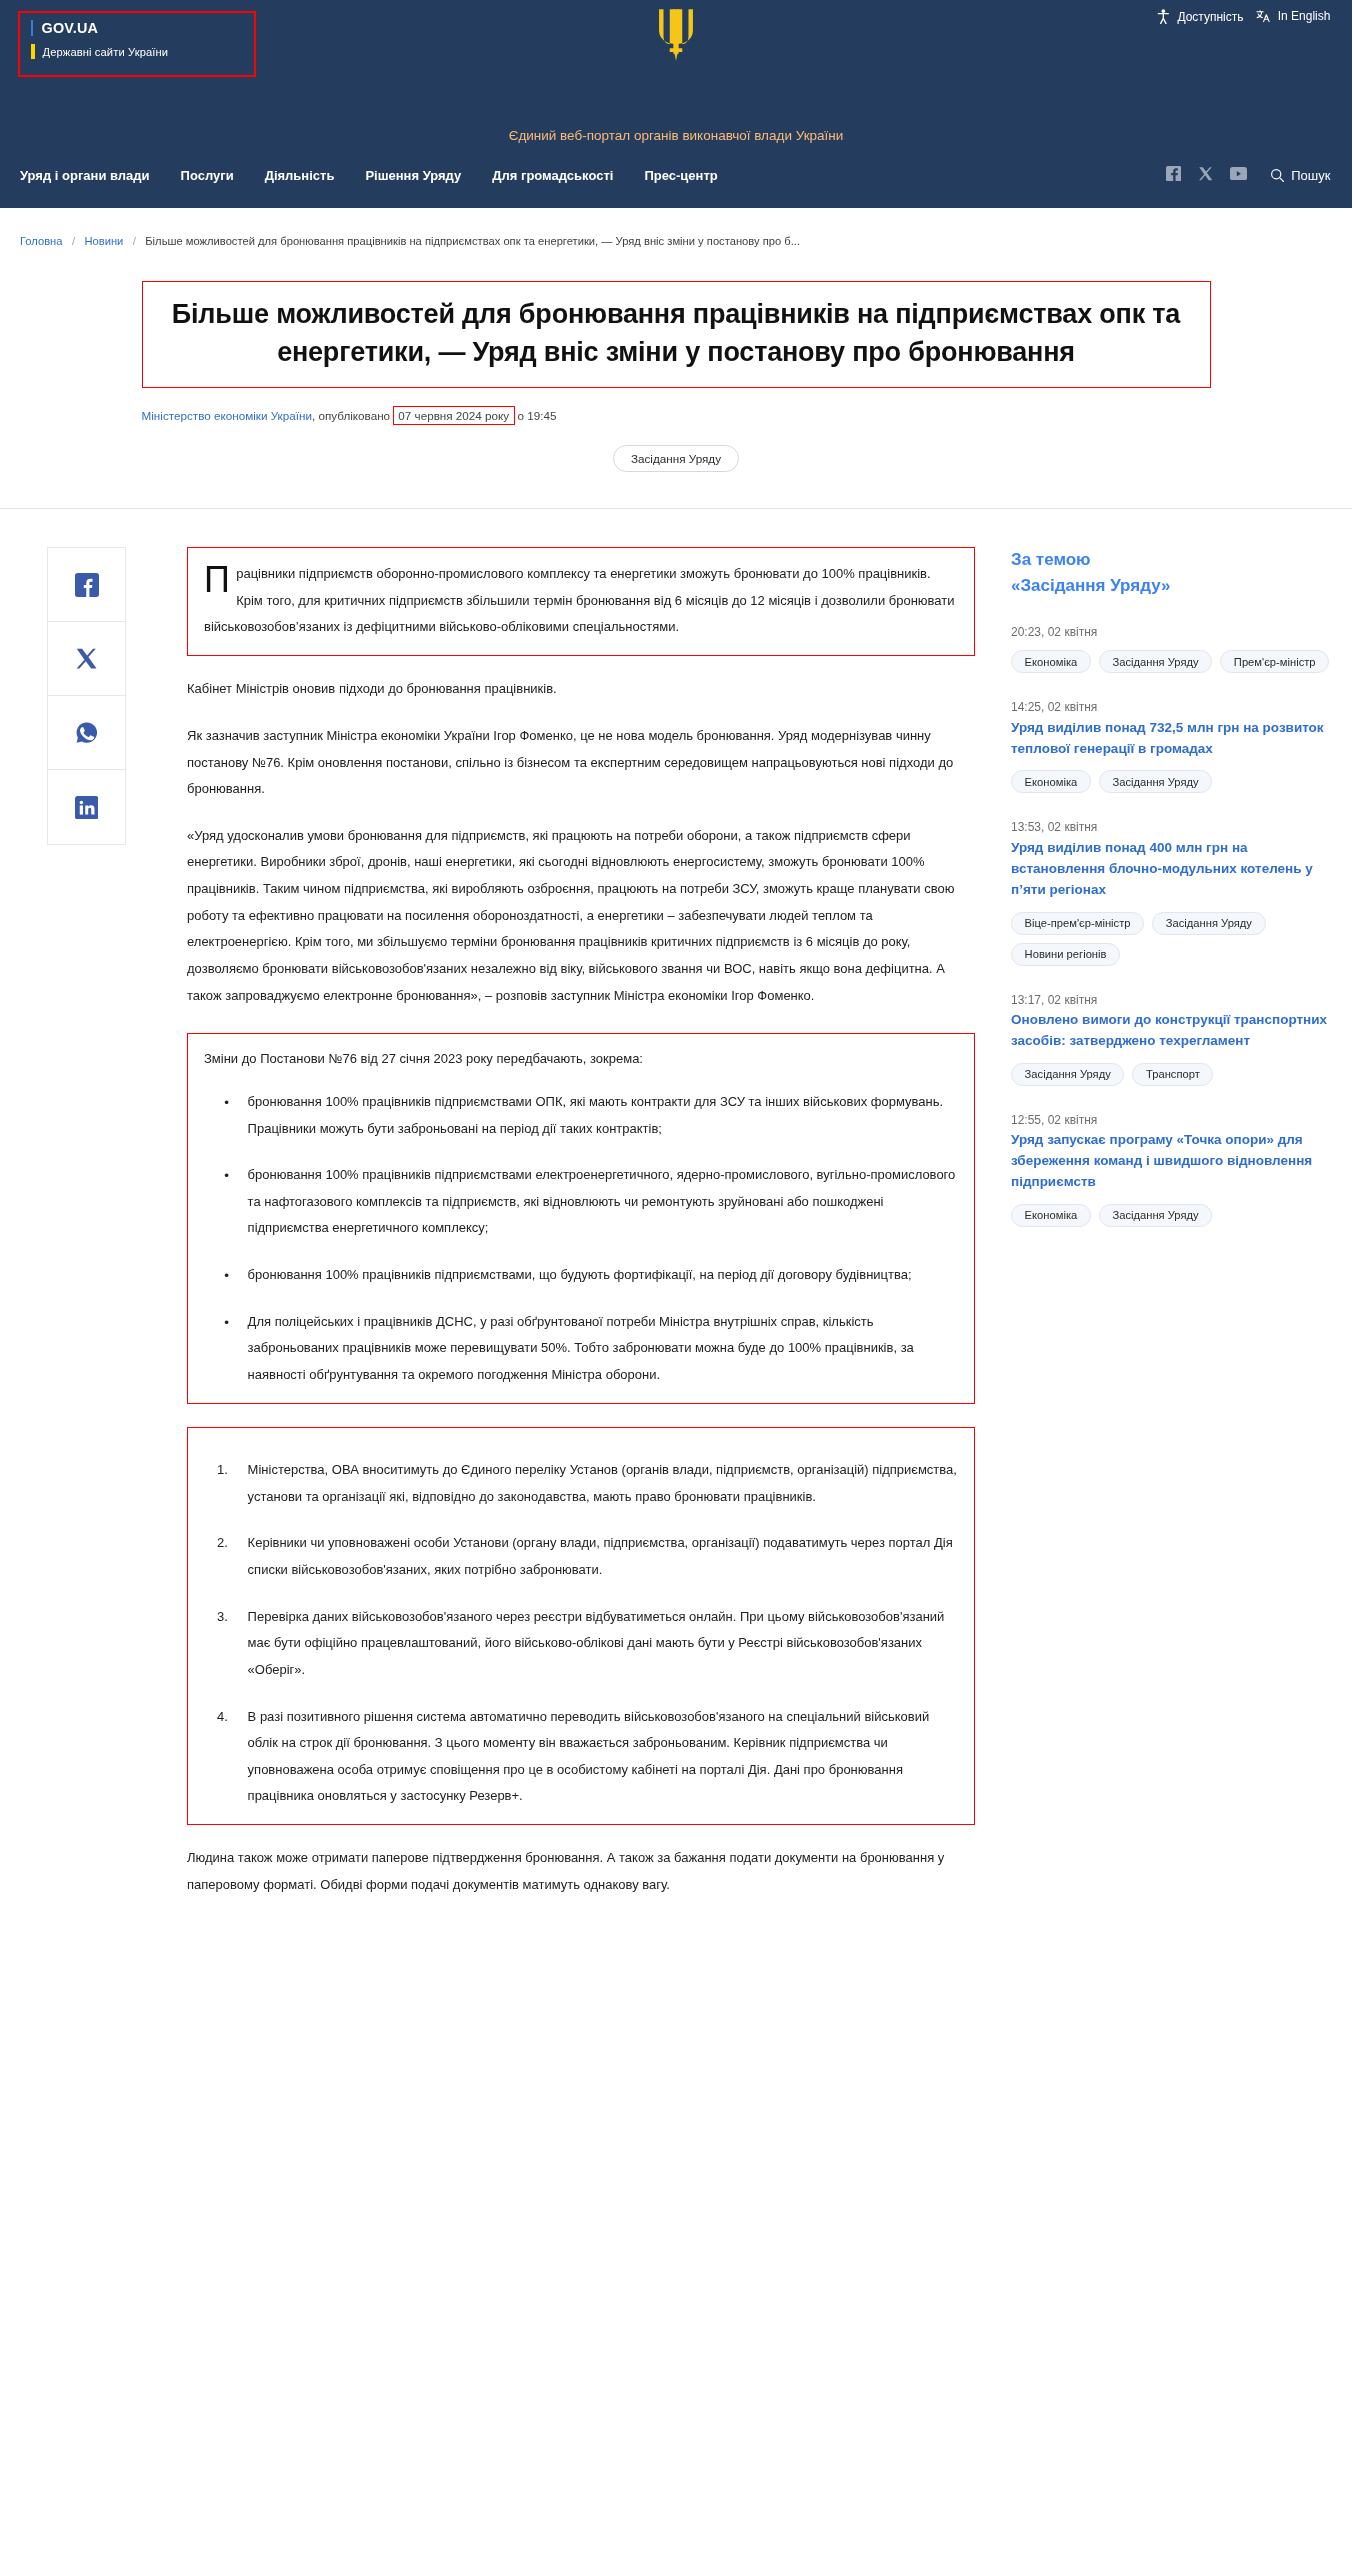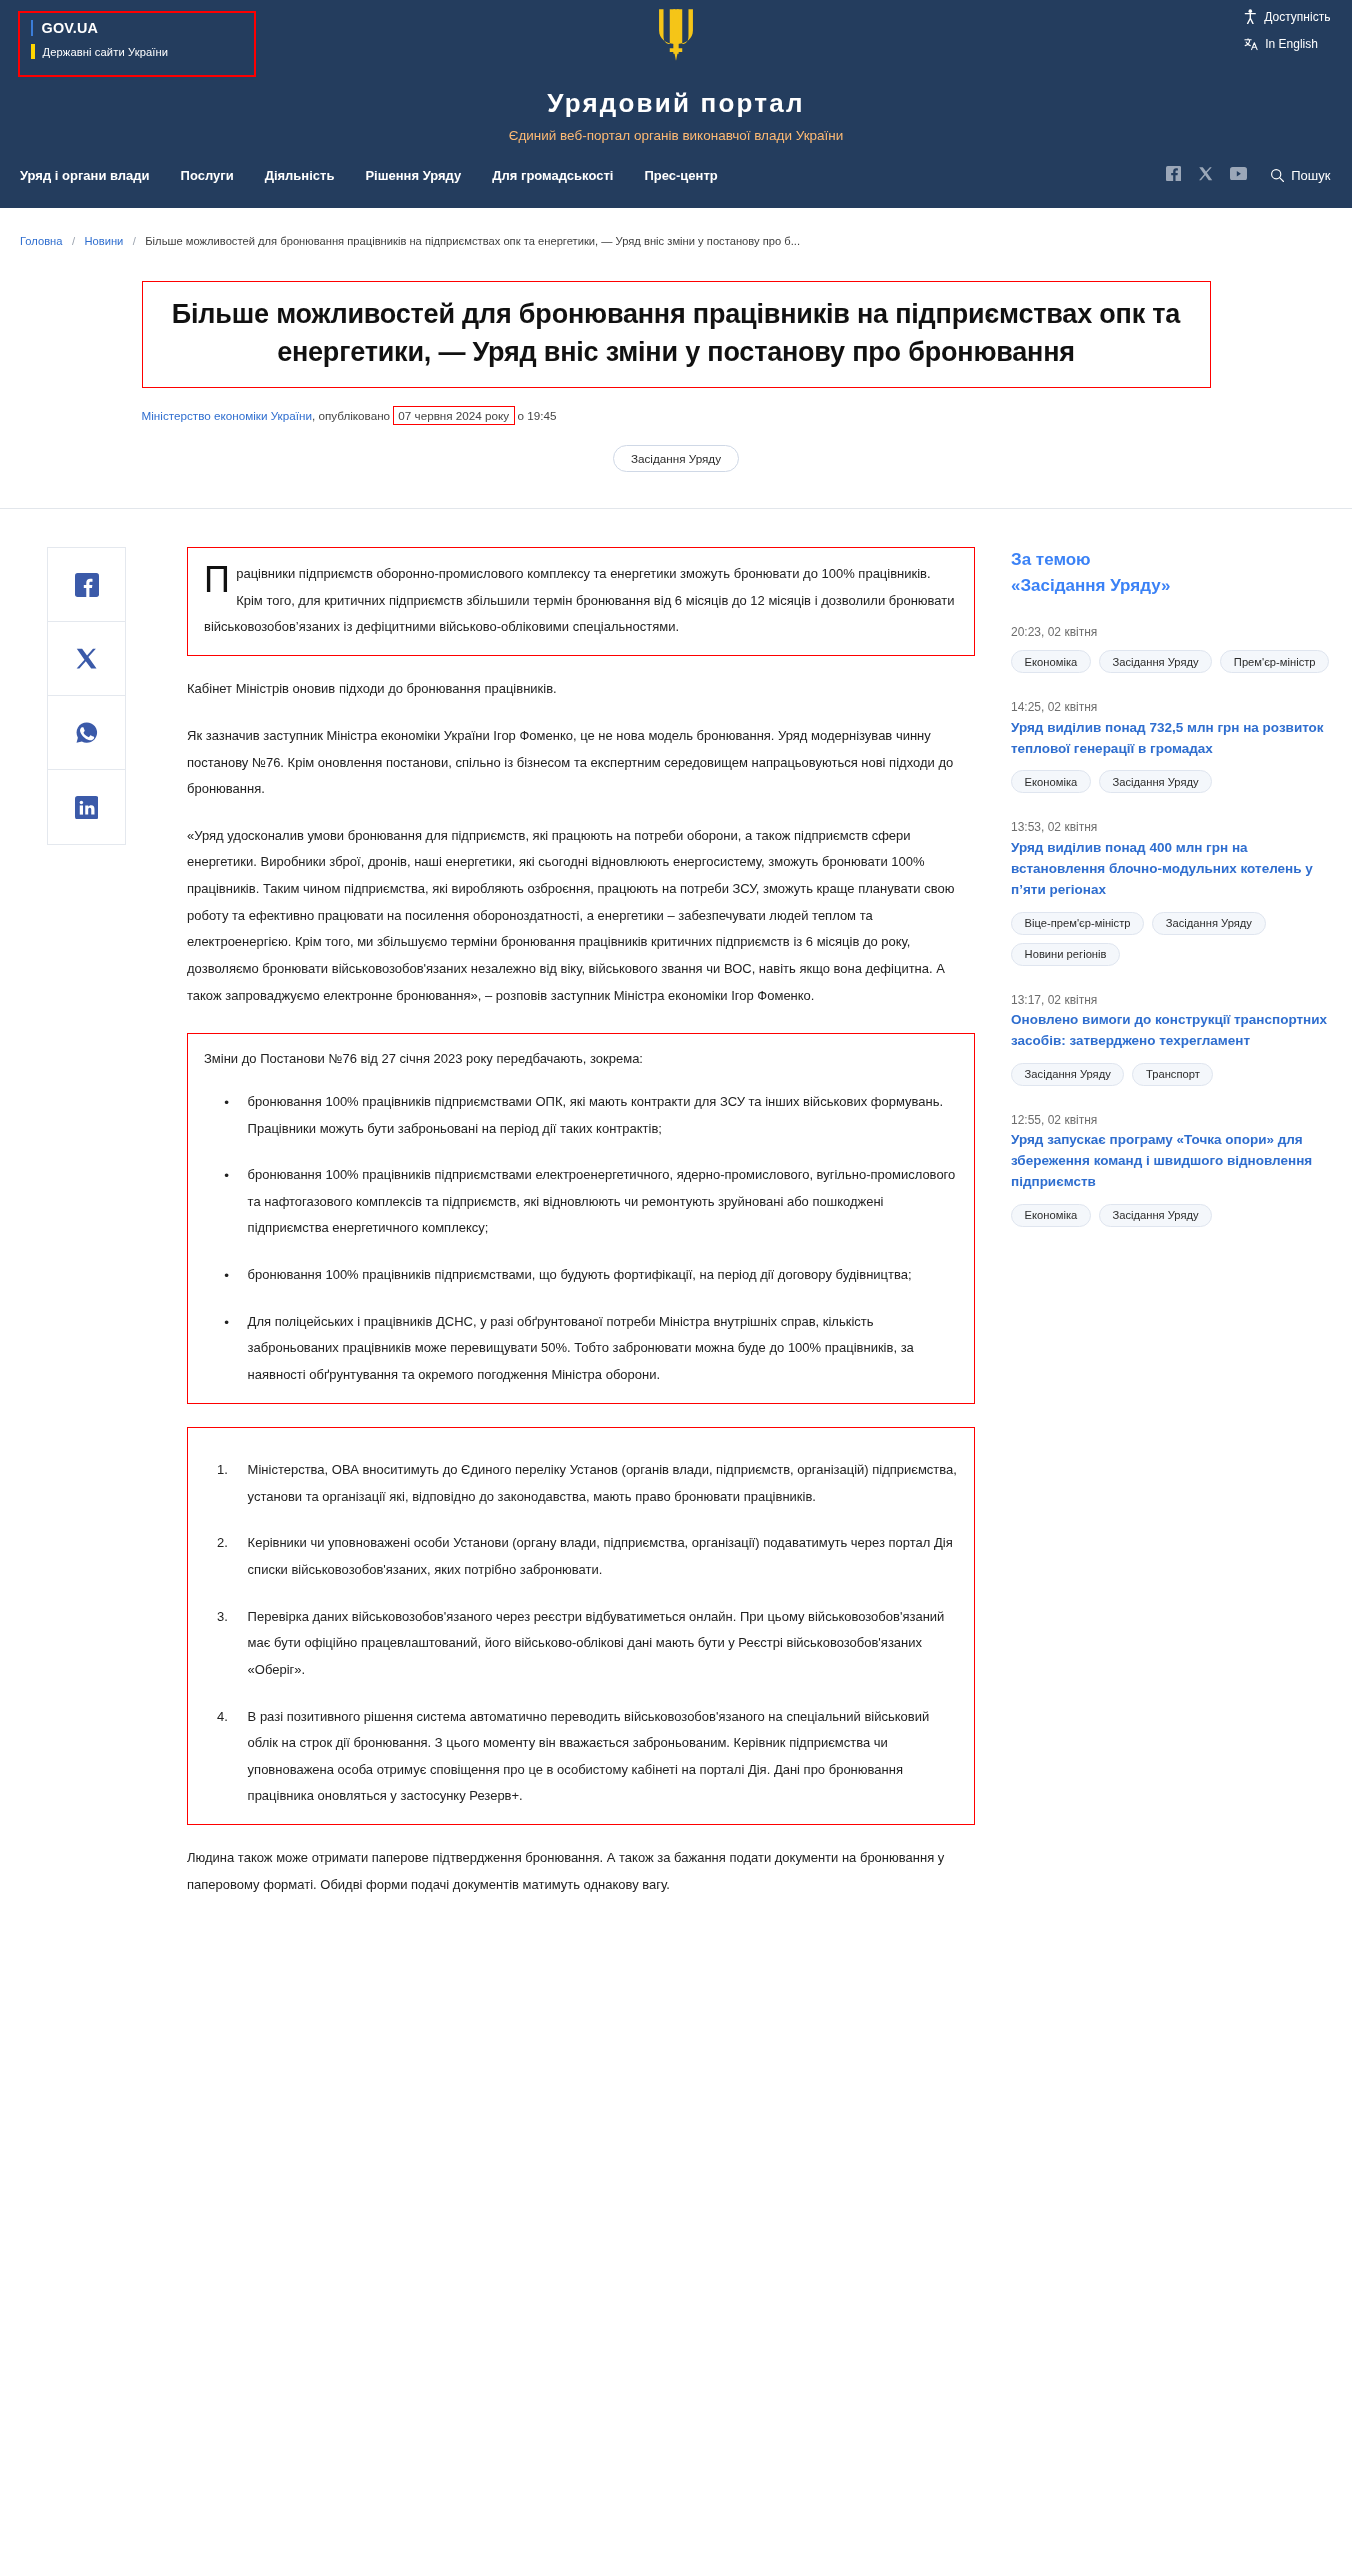--- a/index.html
+++ b/index.html
@@ -48,21 +48,21 @@
 
   .trident {
     position: absolute;
     left: 50%; transform: translateX(-50%);
     top: 7.2px;
     width: 41px; height: 56px;
   }
 
   .access-group {
     position: absolute; right: 21.6px; top: 9px;
-    display: flex; flex-direction: column; align-items: flex-start; gap: 12.6px; justify-content: space-between;
+    display: flex; align-items: flex-start; gap: 12.6px; justify-content: space-between;
   }
   .access-item {
     display: flex; align-items: center; gap: 7.2px;
     color: #ffffff; font-size: 12px; cursor: pointer;
   }
   .access-item svg { display: block; }
 
   .portal-title {
     position: absolute; left: 0; right: 0; top: 88px;
     text-align: center;
@@ -292,21 +292,20 @@
       </div>
       <div class="access-item">
         <svg width="14.4" height="14.4" viewBox="0 0 16 16" fill="none">
           <path d="M1 3h7M4.5 2v1.4M6.3 3c0 3-2 5.6-5 6.6M2.4 5.6c.8 2 2.6 3.4 4.6 4" stroke="#fff" stroke-width="1.2" stroke-linecap="round"></path>
           <path d="M8.4 14l3.1-7.6L14.6 14M9.6 11.4h3.9" stroke="#fff" stroke-width="1.2" stroke-linecap="round" stroke-linejoin="round"></path>
         </svg>
         <span>In English</span>
       </div>
     </div>
 
-    <div class="portal-title">Урядовий портал</div>
     <div class="portal-sub">Єдиний веб-портал органів виконавчої влади України</div>
 
     <div class="navrow">
       <div class="nav-links">
         <a href="#">Уряд і органи влади</a>
         <a href="#">Послуги</a>
         <a href="#">Діяльність</a>
         <a href="#">Рішення Уряду</a>
         <a href="#">Для громадськості</a>
         <a href="#">Прес-центр</a>

